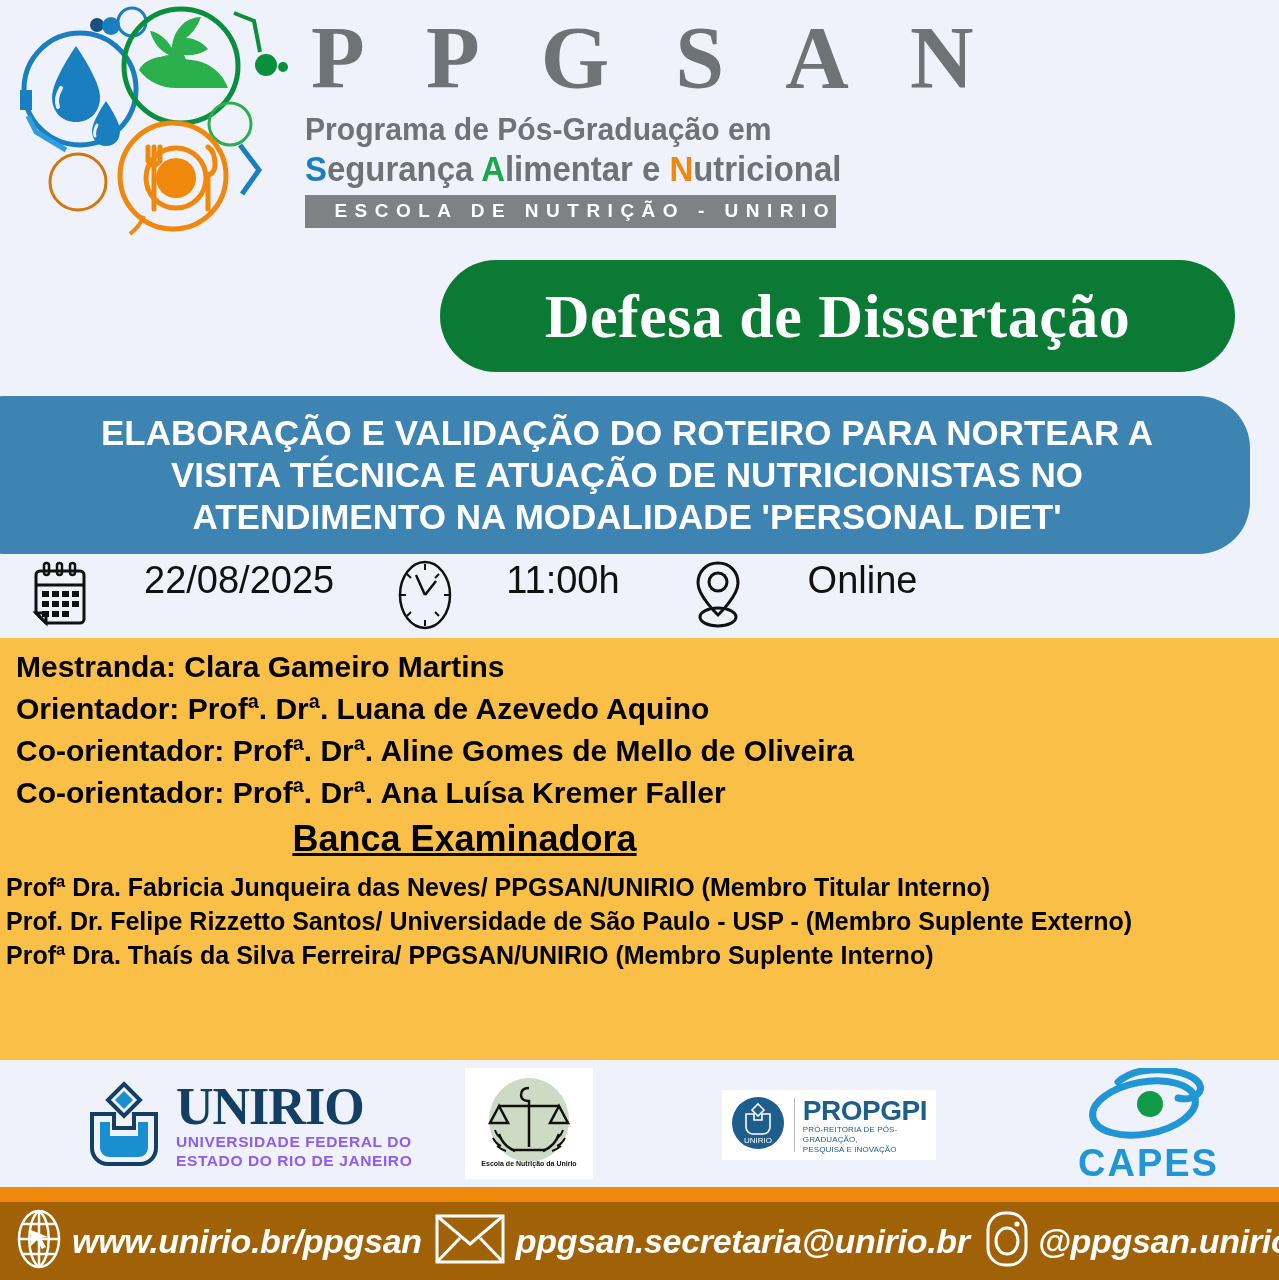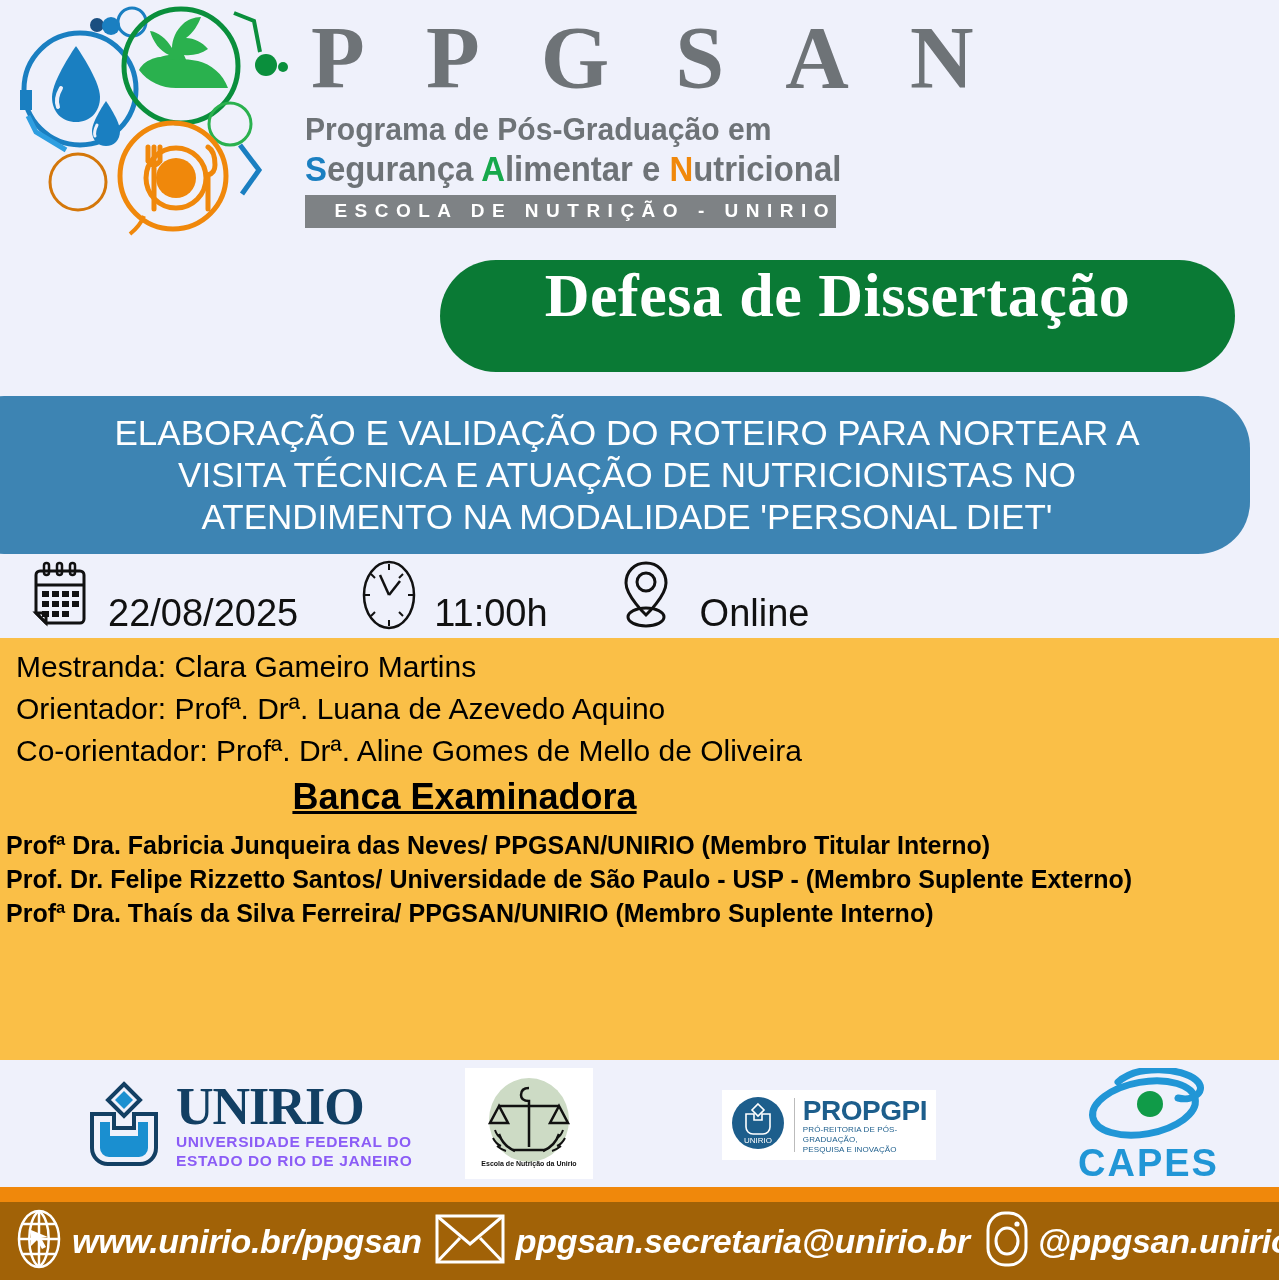--- a/index.html
+++ b/index.html
@@ -80,20 +80,21 @@
   }
 
   
   .green-pill {
     position: absolute;
     left: 440px; top: 260px;
     width: 795px; height: 112px;
     background: #0a7a35;
     border-radius: 56px;
     display: flex;
+    align-items: center;
     justify-content: center;
   }
   .green-pill-text {
     font-family: "Liberation Serif", serif;
     font-weight: bold;
     font-size: 62px;
     color: #ffffff;
     white-space: nowrap;
     letter-spacing: 0.5px;
   }
@@ -104,41 +105,42 @@
     left: -48px; top: 396px;
     width: 1298px; height: 158px;
     background: #3d84b3;
     border-radius: 52px;
     display: flex;
     align-items: center;
     justify-content: center;
   }
   .blue-pill-text {
     font-family: "Liberation Sans Narrow", "Liberation Sans", sans-serif;
-    font-weight: normal;
+    font-weight: bold;
     font-size: 35px;
     color: #ffffff;
     text-align: center;
     line-height: 42px;
     width: 1190px;
     padding-left: 52px;
     box-sizing: border-box;
   }
 
   
   .info-row {
     position: absolute;
     left: 0; top: 556px;
     width: 1279px; height: 82px;
     display: flex;
     align-items: center;
   }
   .info-item {
     display: flex;
-    align-items: flex-end;
+    align-items: flex-start;
+    gap: 36px;
   }
   .info-item .ico {
     display: block;
     flex: 0 0 auto;
   }
   .info-label {
     font-family: "Liberation Sans Narrow", "Liberation Sans", sans-serif;
     font-size: 38px;
     color: #111111;
     white-space: nowrap;
@@ -146,21 +148,21 @@
 
   
   .orange-body {
     position: absolute;
     left: 0; top: 638px;
     width: 1279px; height: 422px;
     background: #fabf47;
   }
   .people-line {
     font-family: "Liberation Sans Narrow", "Liberation Sans", sans-serif;
-    font-weight: normal;
+    font-weight: bold;
     font-size: 30px;
     color: #000000;
     line-height: 42px;
     padding-left: 16px;
     white-space: nowrap;
   }
   .banca-title {
     font-family: "Liberation Sans Narrow", "Liberation Sans", sans-serif;
     font-weight: bold;
     font-size: 36px;
@@ -409,20 +411,21 @@
     </span>
     <span class="info-label" style="margin-left:26px;">Online</span>
   </div>
 </div>
 
 <div class="orange-body">
   <div style="padding-top:8px;">
     <div class="people-line">Mestranda: Clara Gameiro Martins</div>
     <div class="people-line">Orientador: Profª. Drª. Luana de Azevedo Aquino</div>
     <div class="people-line">Co-orientador: Profª. Drª. Aline Gomes de Mello de Oliveira</div>
+    <div class="people-line">Co-orientador: Profª. Drª. Ana Luísa Kremer Faller</div>
   </div>
   <div class="banca-title">Banca Examinadora</div>
   <div class="banca-list">
     <div class="banca-item">Profª Dra. Fabricia Junqueira das Neves/ PPGSAN/UNIRIO (Membro Titular Interno)</div>
     <div class="banca-item">Prof. Dr. Felipe Rizzetto Santos/ Universidade de São Paulo - USP - (Membro Suplente Externo)</div>
     <div class="banca-item">Profª Dra. Thaís da Silva Ferreira/ PPGSAN/UNIRIO (Membro Suplente Interno)</div>
   </div>
 </div>
 
 <div class="sponsors">

